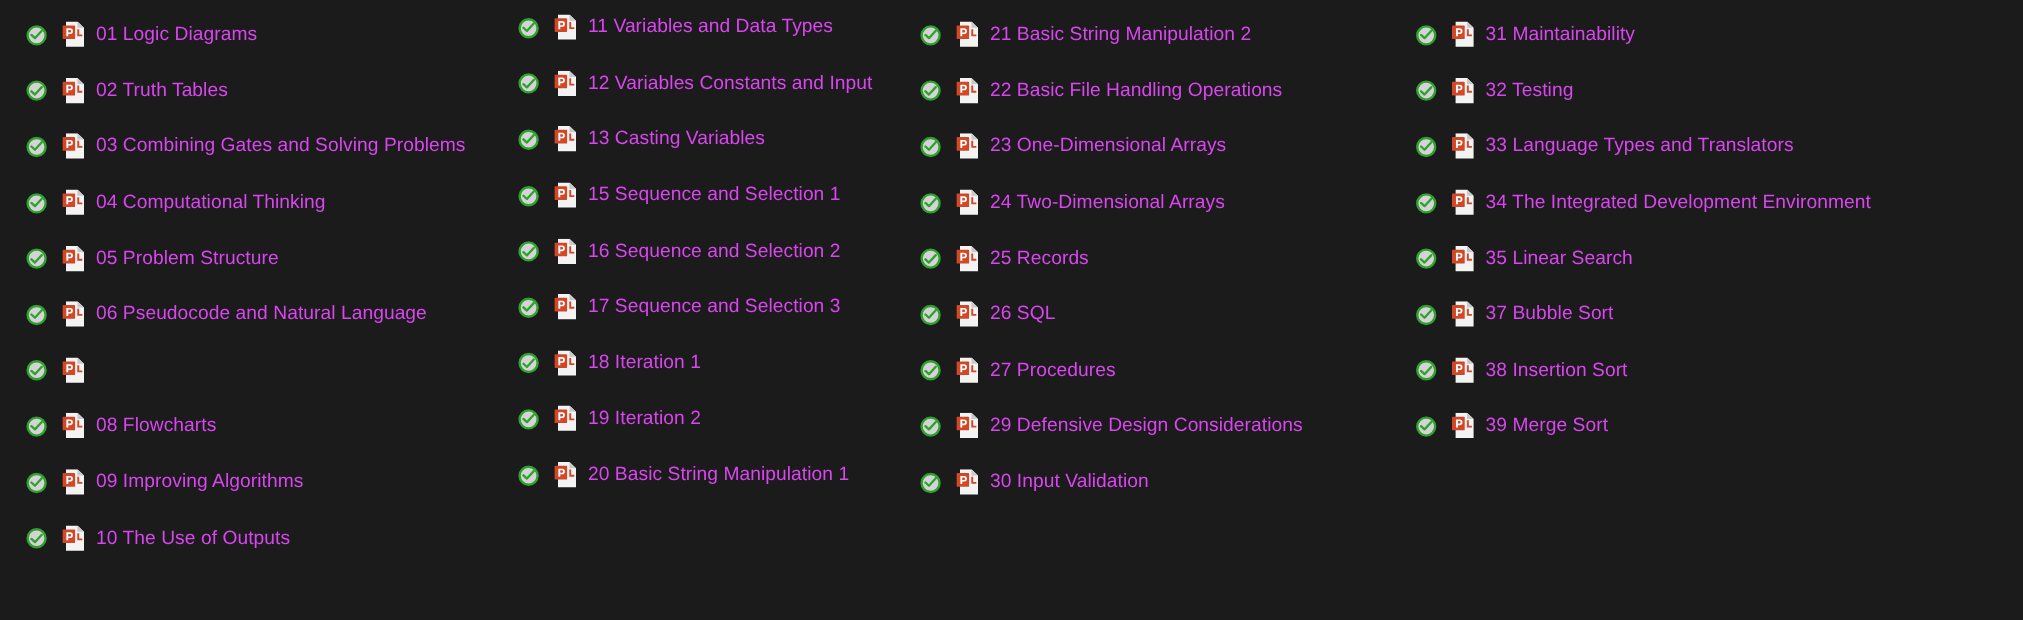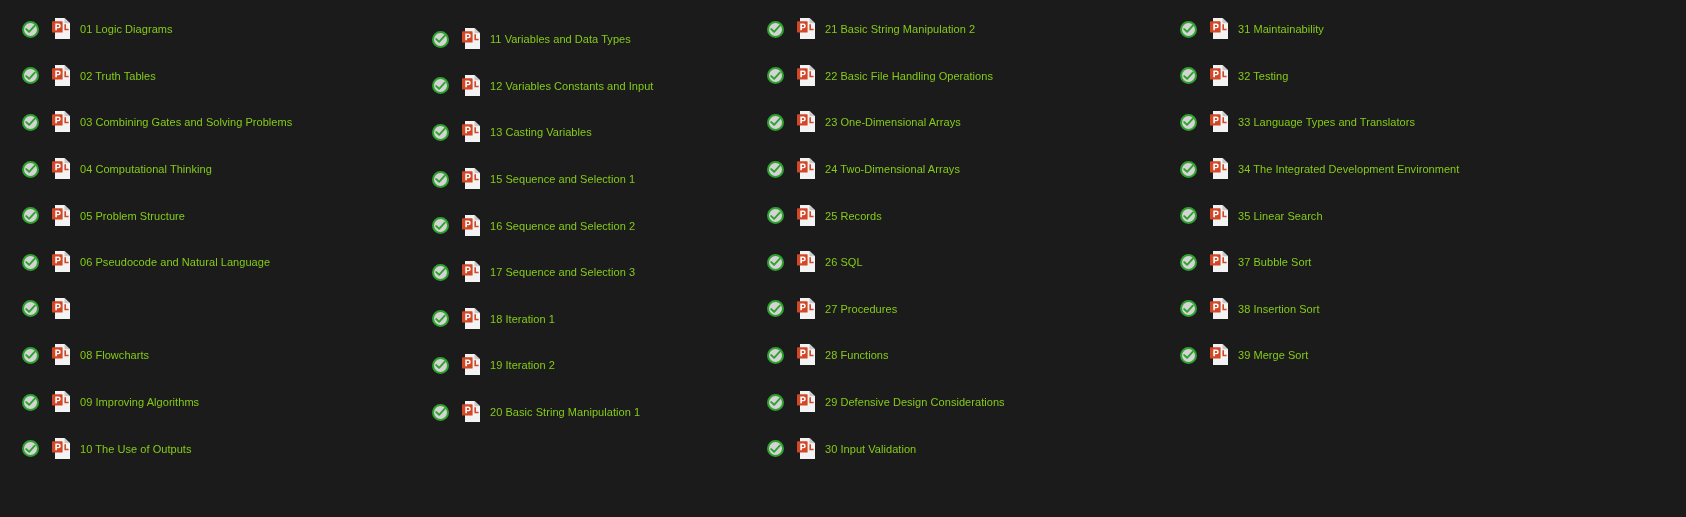--- a/index.html
+++ b/index.html
@@ -67,24 +67,24 @@
   .ppt-icon {
     flex: 0 0 auto;
     width: 19px;
     height: 22px;
     margin-right: 9px;
     position: relative;
   }
   .ppt-icon svg { display: block; width: 19px; height: 22px; }
 
   .file-label {
-    font-size: 11px;
+    font-size: 16px;
     line-height: 20px;
     letter-spacing: 0.05px;
-    color: #84cc16;
+    color: #d946ef;
     font-weight: 400;
   }
 </style>
 </head>
 <body>
 
 <div id="file-grid">
     <div class="file-column" style="left: 22px; top: 6px;">
       <div class="file-item">
         <span class="sync-badge">
@@ -259,21 +259,21 @@
             <path d="M3 0 H12.5 L18 5.2 V21 H3 Z" fill="#f3f3f3"></path>
             <path d="M12.5 0 L18 5.2 H12.5 Z" fill="#c9c9c9"></path>
             <rect x="0" y="3.2" width="10.6" height="11.4" rx="0.7" fill="#d24726"></rect>
             <path d="M3.3 5.6 h3.1 a2.35 2.35 0 0 1 0 4.7 H4.9 v2.0 H3.3 Z M4.9 6.9 v2.1 h1.3 a1.05 1.05 0 0 0 0-2.1 Z" fill="#ffffff"></path>
             <path d="M12.4 6.3 h1.6 v4.4 h2.6 v1.5 h-4.2 Z" fill="#d24726"></path>
           </svg>
         </span>
         <span class="file-label">10 The Use of Outputs</span>
       </div>
     </div>
-    <div class="file-column" style="left: 432px; top: 16px;">
+    <div class="file-column" style="left: 432px; top: 0;">
       <div class="file-item">
         <span class="sync-badge">
           <span class="ring"></span>
           <svg viewBox="0 0 11 10">
             <path d="M1.2 5.1 L4.1 7.8 L9.8 1.6" fill="none" stroke="#2ea12e" stroke-width="1.9" stroke-linecap="round" stroke-linejoin="round"></path>
           </svg>
         </span>
         <span class="ppt-icon">
           <svg viewBox="0 0 19 22">
             <path d="M3 0 H12.5 L18 5.2 V21 H3 Z" fill="#f3f3f3"></path>
@@ -549,38 +549,20 @@
         <span class="ppt-icon">
           <svg viewBox="0 0 19 22">
             <path d="M3 0 H12.5 L18 5.2 V21 H3 Z" fill="#f3f3f3"></path>
             <path d="M12.5 0 L18 5.2 H12.5 Z" fill="#c9c9c9"></path>
             <rect x="0" y="3.2" width="10.6" height="11.4" rx="0.7" fill="#d24726"></rect>
             <path d="M3.3 5.6 h3.1 a2.35 2.35 0 0 1 0 4.7 H4.9 v2.0 H3.3 Z M4.9 6.9 v2.1 h1.3 a1.05 1.05 0 0 0 0-2.1 Z" fill="#ffffff"></path>
             <path d="M12.4 6.3 h1.6 v4.4 h2.6 v1.5 h-4.2 Z" fill="#d24726"></path>
           </svg>
         </span>
         <span class="file-label">27 Procedures</span>
-      </div>
-      <div class="file-item">
-        <span class="sync-badge">
-          <span class="ring"></span>
-          <svg viewBox="0 0 11 10">
-            <path d="M1.2 5.1 L4.1 7.8 L9.8 1.6" fill="none" stroke="#2ea12e" stroke-width="1.9" stroke-linecap="round" stroke-linejoin="round"></path>
-          </svg>
-        </span>
-        <span class="ppt-icon">
-          <svg viewBox="0 0 19 22">
-            <path d="M3 0 H12.5 L18 5.2 V21 H3 Z" fill="#f3f3f3"></path>
-            <path d="M12.5 0 L18 5.2 H12.5 Z" fill="#c9c9c9"></path>
-            <rect x="0" y="3.2" width="10.6" height="11.4" rx="0.7" fill="#d24726"></rect>
-            <path d="M3.3 5.6 h3.1 a2.35 2.35 0 0 1 0 4.7 H4.9 v2.0 H3.3 Z M4.9 6.9 v2.1 h1.3 a1.05 1.05 0 0 0 0-2.1 Z" fill="#ffffff"></path>
-            <path d="M12.4 6.3 h1.6 v4.4 h2.6 v1.5 h-4.2 Z" fill="#d24726"></path>
-          </svg>
-        </span>
-        <span class="file-label">28 Functions</span>
       </div>
       <div class="file-item">
         <span class="sync-badge">
           <span class="ring"></span>
           <svg viewBox="0 0 11 10">
             <path d="M1.2 5.1 L4.1 7.8 L9.8 1.6" fill="none" stroke="#2ea12e" stroke-width="1.9" stroke-linecap="round" stroke-linejoin="round"></path>
           </svg>
         </span>
         <span class="ppt-icon">
           <svg viewBox="0 0 19 22">

